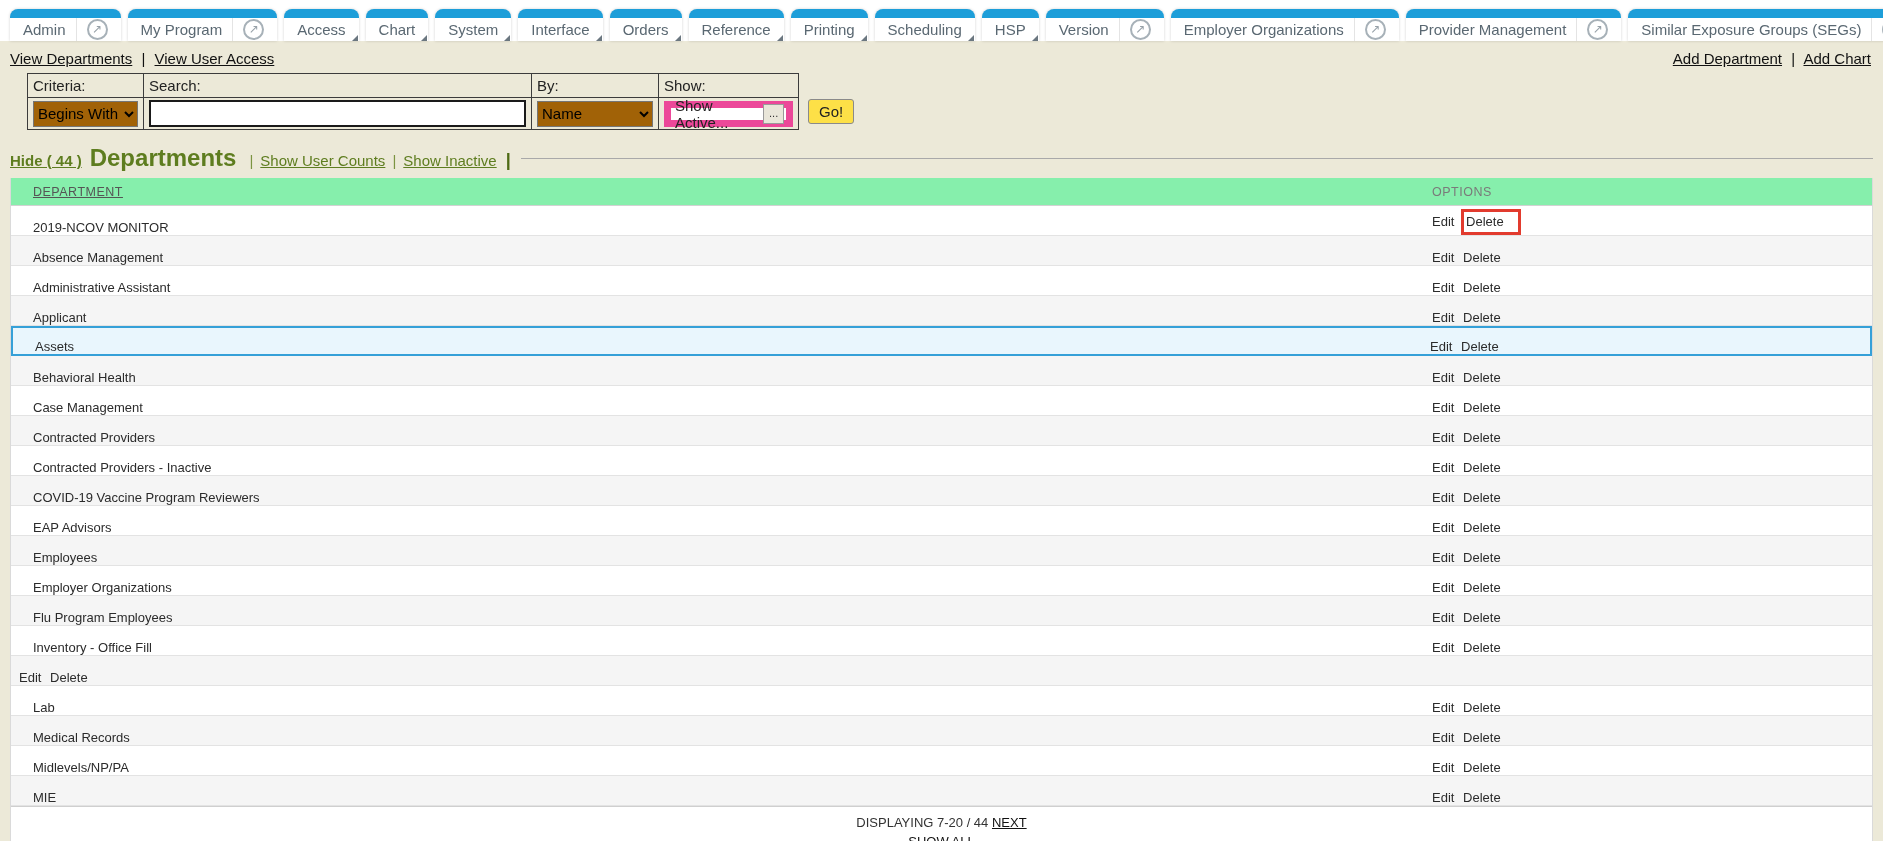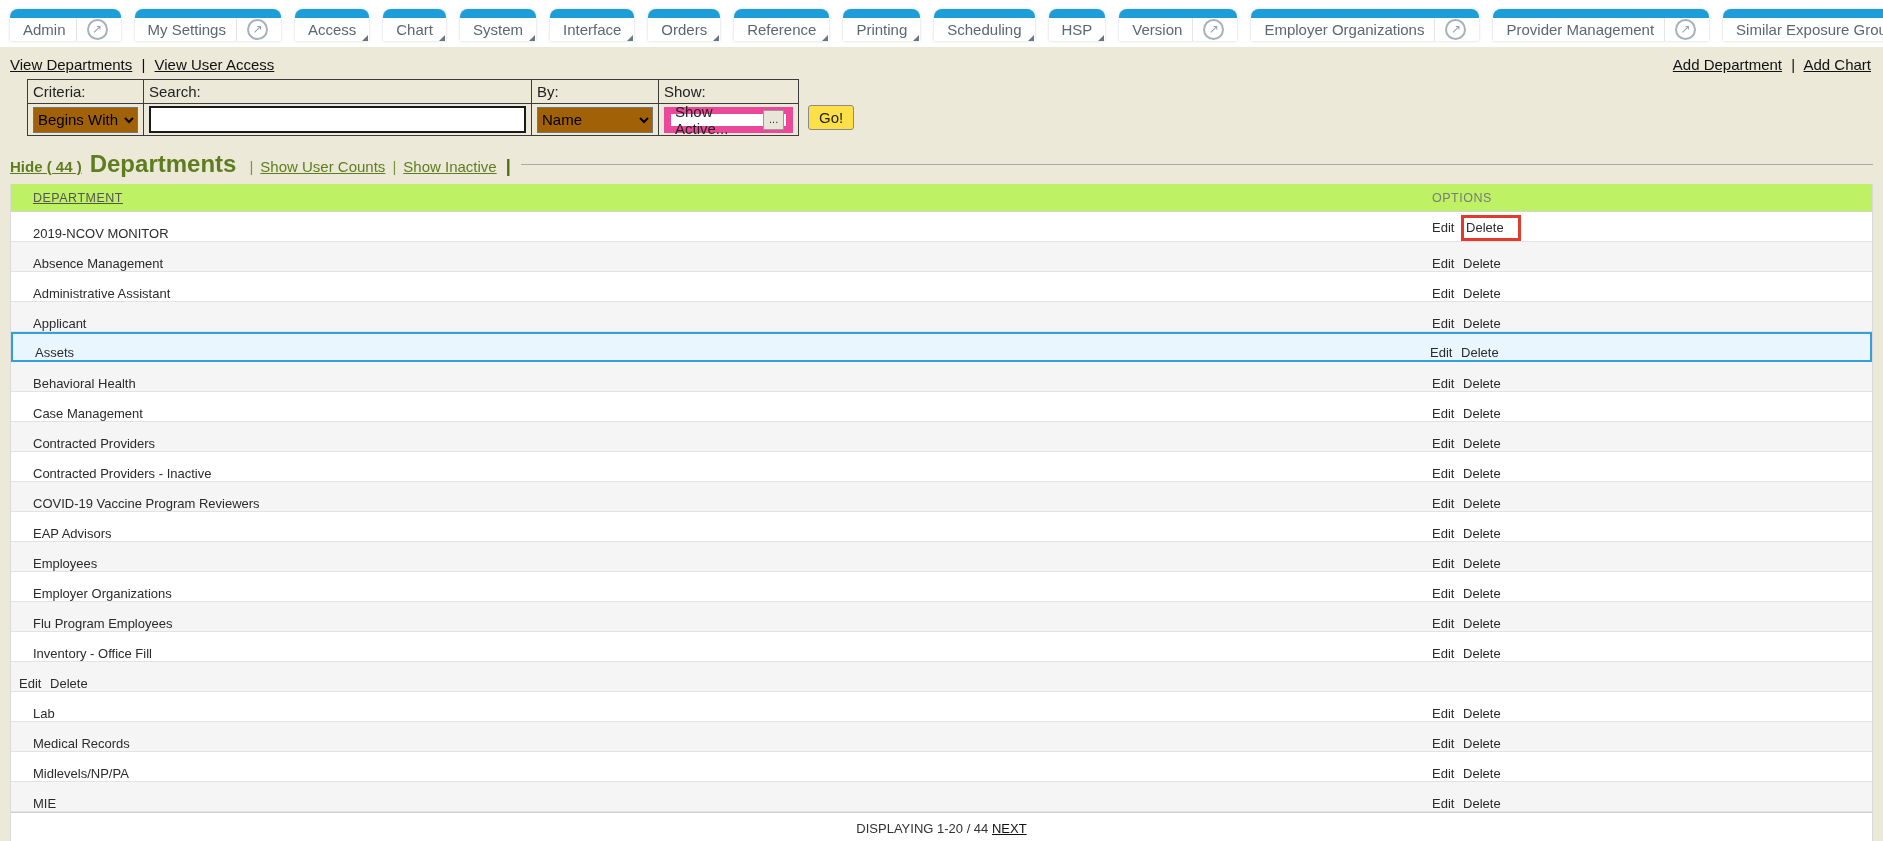--- a/index.html
+++ b/index.html
@@ -7,23 +7,23 @@
   body {
     width:1883px; height:841px; overflow:hidden;
     background:#ece9d8;
     font-family:"Liberation Sans", sans-serif;
     color:#222;
   }
 
   
   .tabbar {
     background:#ffffff;
-    height:47px;
+    height:41px;
     display:flex; align-items:flex-start;
-    padding:9px 0 0 10px; gap:14px;
+    padding:9px 0 0 10px; gap:7px;
     white-space:nowrap;
   }
   .tab {
     position:relative;
     background:#ffffff;
     border-top:9px solid #1d9ed9;
     border-radius:8px 8px 0 0;
     height:32px;
     display:flex; align-items:center;
     padding:0 13px;
@@ -117,21 +117,21 @@
   .legend .rule { flex:1; border-top:1px solid #a9a9a9; align-self:center; margin-right:10px; }
 
   
   .grid {
     margin:6px 10px 0 10px;
     background:#fff;
     border-left:1px solid #dadada; border-right:1px solid #dadada;
   }
   .thead {
     display:flex; align-items:center;
-    background:#bef264;
+    background:#86efac;
     height:28px;
     border-bottom:1px solid #d2d2d2;
     font-size:12.5px; letter-spacing:.5px;
   }
   .thead .dept-col { flex:1; padding-left:22px; }
   .thead .dept-col a { color:#555; text-decoration:underline; cursor:pointer; }
   .thead .opt-col { width:448px; padding-left:8px; color:#7a7a7a; }
 
   .trow {
     display:flex; align-items:flex-end;
@@ -175,21 +175,21 @@
 
     <div class="tab">
       <span class="tab-label">Admin</span>
       <span class="tab-ext">
         <span class="circ">↗</span>
       </span>
 
     </div>
 
     <div class="tab">
-      <span class="tab-label">My Settings</span>
+      <span class="tab-label">My Program</span>
       <span class="tab-ext">
         <span class="circ">↗</span>
       </span>
 
     </div>
 
     <div class="tab">
       <span class="tab-label">Access</span>
 
       <span class="tab-caret"></span>
@@ -500,20 +500,20 @@
     <div class="trow">
       <div class="dept-cell">MIE</div>
       <div class="opt-cell">
         <a class="edit">Edit</a>
         <a class="del">Delete</a>
       </div>
     </div>
 
   <div class="tfoot">
     <div>
-      <span>DISPLAYING 1-20 / 44</span>
+      <span>DISPLAYING 7-20 / 44</span>
       <a>NEXT</a>
     </div>
     <div>
       <a>SHOW ALL</a>
     </div>
   </div>
 </div>
 
 </body></html>

